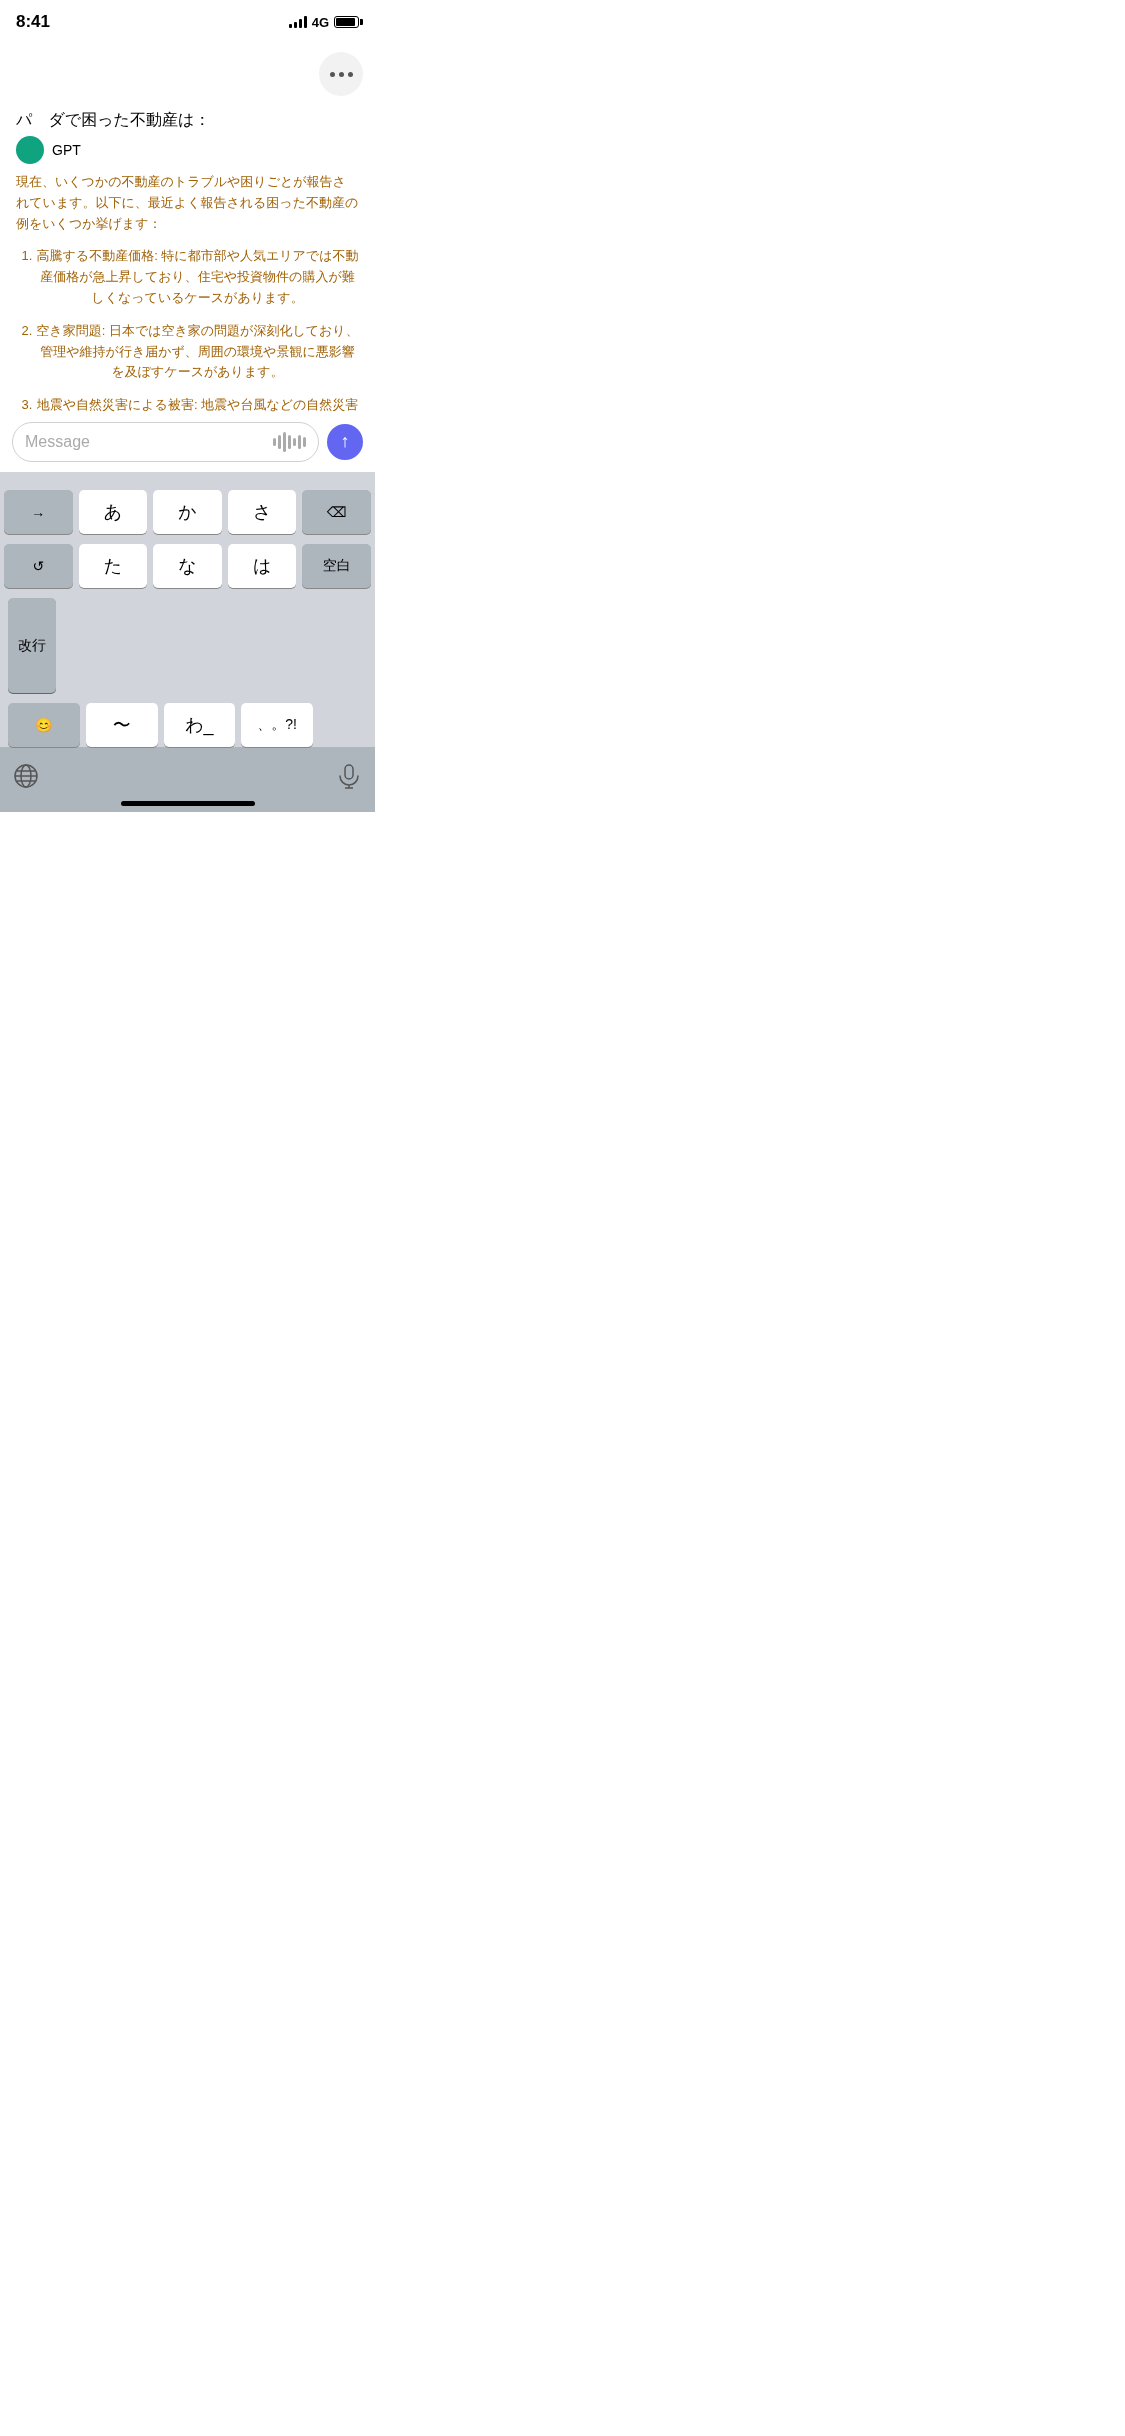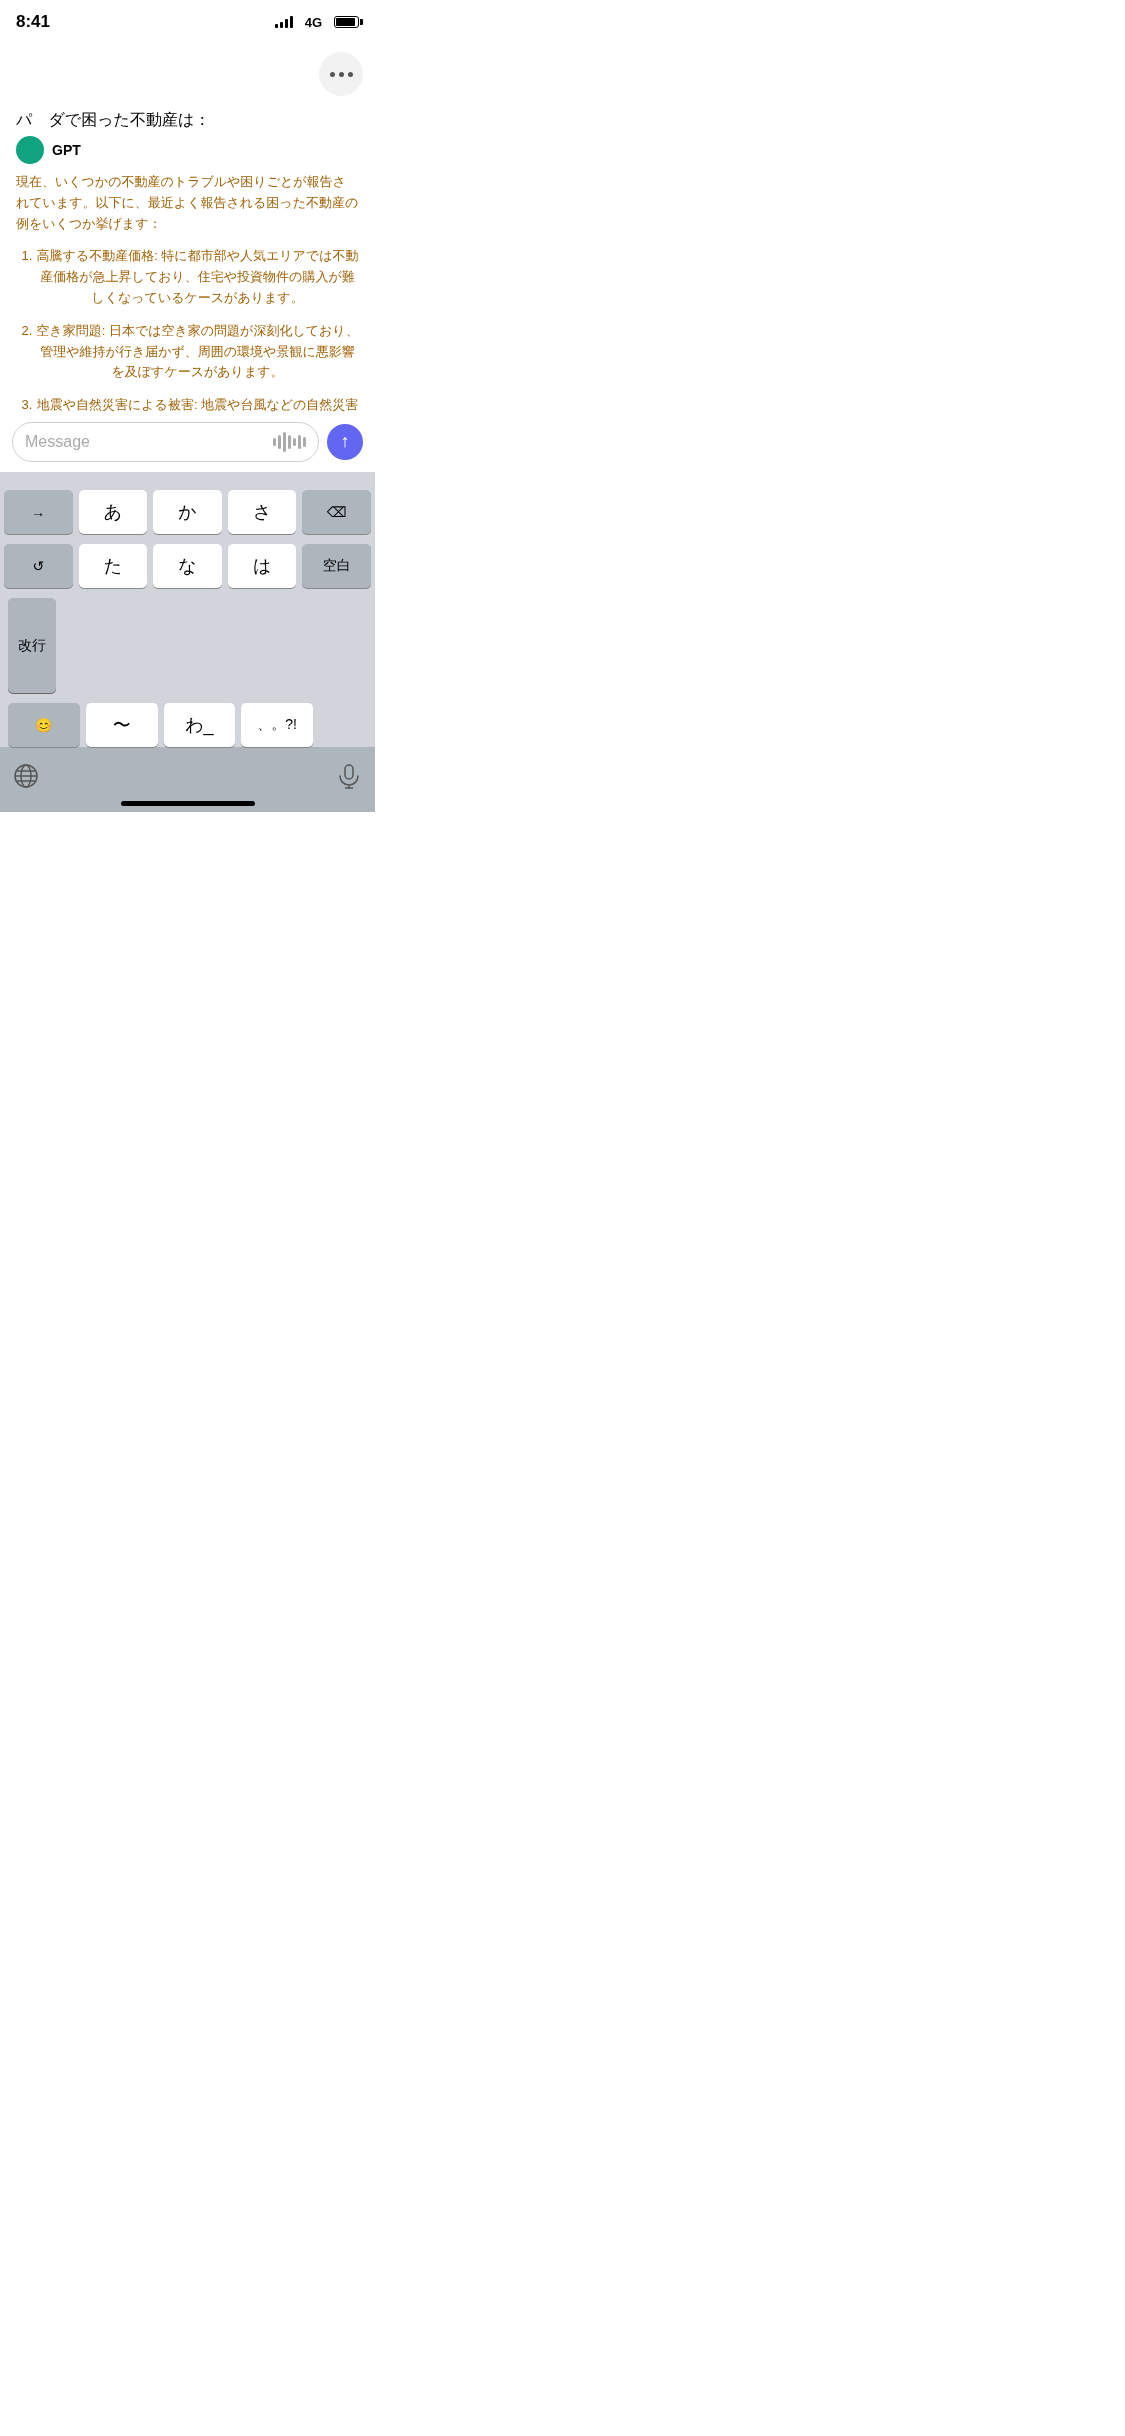--- a/index.html
+++ b/index.html
@@ -26,21 +26,21 @@
 
     .status-time {
       font-size: 17px;
       font-weight: 600;
       color: #000;
     }
 
     .status-icons {
       display: flex;
       align-items: center;
-      gap: 12px;
+      gap: 5px;
       justify-content: center;
     }
 
     .signal-bars {
       display: flex;
       align-items: flex-end;
       gap: 2px;
       height: 12px;
     }
     .signal-bars span {
@@ -130,21 +130,21 @@
 
     .gpt-avatar {
       width: 28px;
       height: 28px;
       background: #10a37f;
       border-radius: 50%;
     }
 
     .gpt-name {
       font-size: 14px;
-      font-weight: 700;
+      font-weight: 400;
       color: #000;
     }
 
     .gpt-text {
       font-size: 13px;
       line-height: 1.6;
       color: #a16207;
     }
 
     .gpt-text p {

